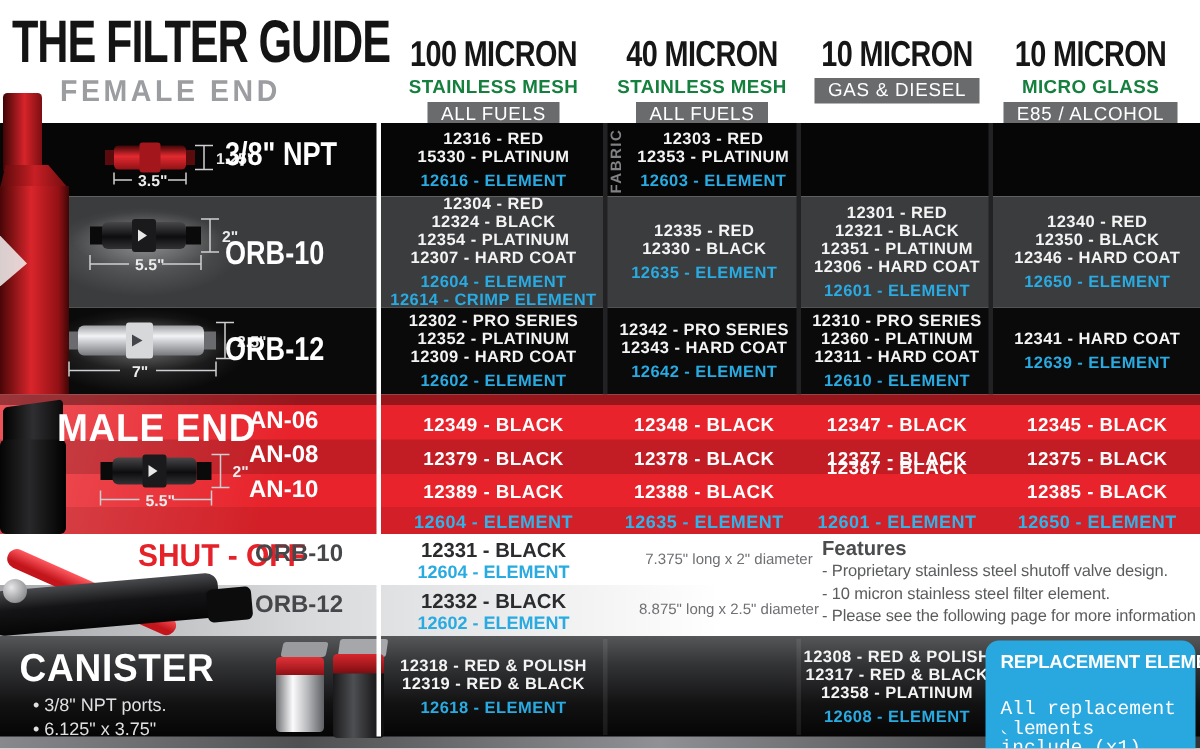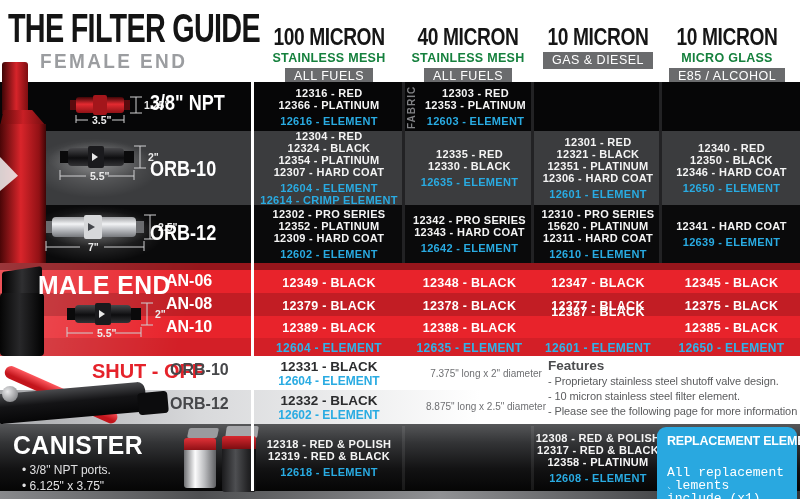--- a/index.html
+++ b/index.html
@@ -162,21 +162,21 @@
     <path class="dimline" d="M102 5 H114 M102 29 H114 M108 5 V29"></path>
     <path class="dimline" d="M4 31 V41 M102 31 V41 M4 37 H38 M62 37 H102"></path>
     <text x="116" y="21">2.5"</text>
     <text x="46" y="41">7"</text>
   </svg>
   <div class="abs rowlabel" style="left:150px;top:220px;">ORB-12</div>
 
   <div class="abs cell" style="left:254px;top:82px;width:150px;height:49px;">
     <div>
         <div class="code">12316 - RED</div>
-        <div class="code">12366 - PLATINUM</div>
+        <div class="code">15330 - PLATINUM</div>
       </div>
     <div class="els">
         <div class="code el">12616 - ELEMENT</div>
       </div>
   </div>
   <div class="abs fabric" style="left:406px;top:93px;height:36px;">FABRIC</div>
   <div class="abs cell" style="left:418px;top:82px;width:115px;height:49px;">
     <div>
         <div class="code">12303 - RED</div>
         <div class="code">12353 - PLATINUM</div>
@@ -244,21 +244,21 @@
         <div class="code">12342 - PRO SERIES</div>
         <div class="code">12343 - HARD COAT</div>
       </div>
     <div class="els">
         <div class="code el">12642 - ELEMENT</div>
       </div>
   </div>
   <div class="abs cell" style="left:535px;top:205px;width:126px;height:58px;">
     <div>
         <div class="code">12310 - PRO SERIES</div>
-        <div class="code">15620 - PLATINUM</div>
+        <div class="code">12360 - PLATINUM</div>
         <div class="code">12311 - HARD COAT</div>
       </div>
     <div class="els">
         <div class="code el">12610 - ELEMENT</div>
       </div>
   </div>
   <div class="abs cell" style="left:663px;top:205px;width:137px;height:58px;">
     <div>
         <div class="code">12341 - HARD COAT</div>
       </div>

